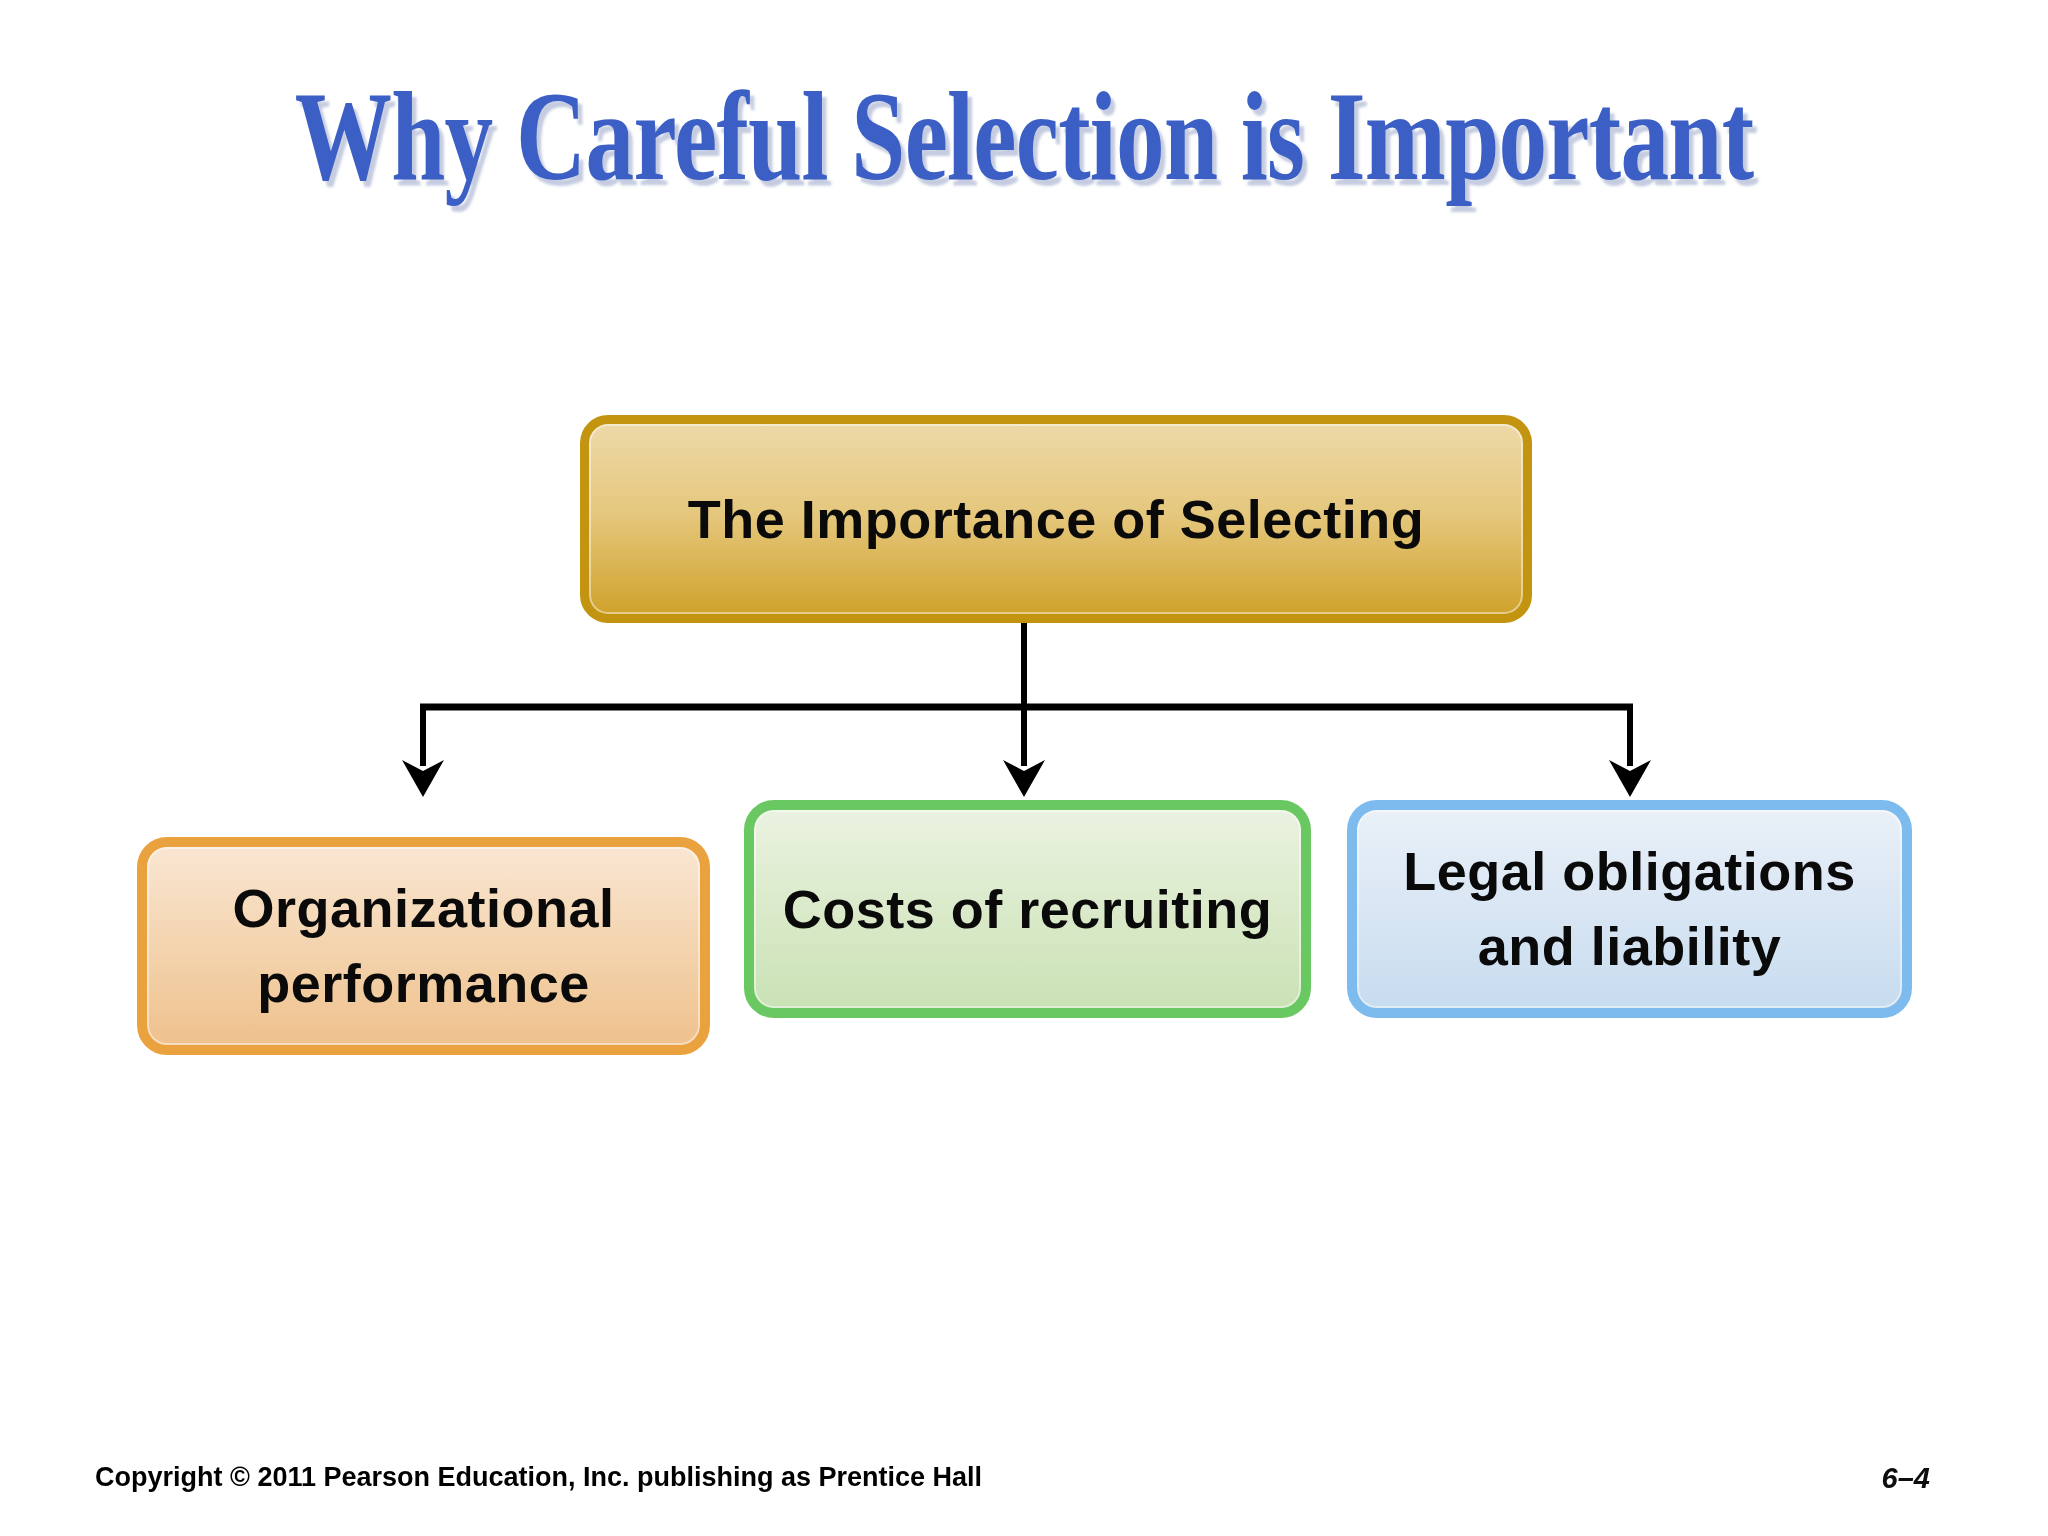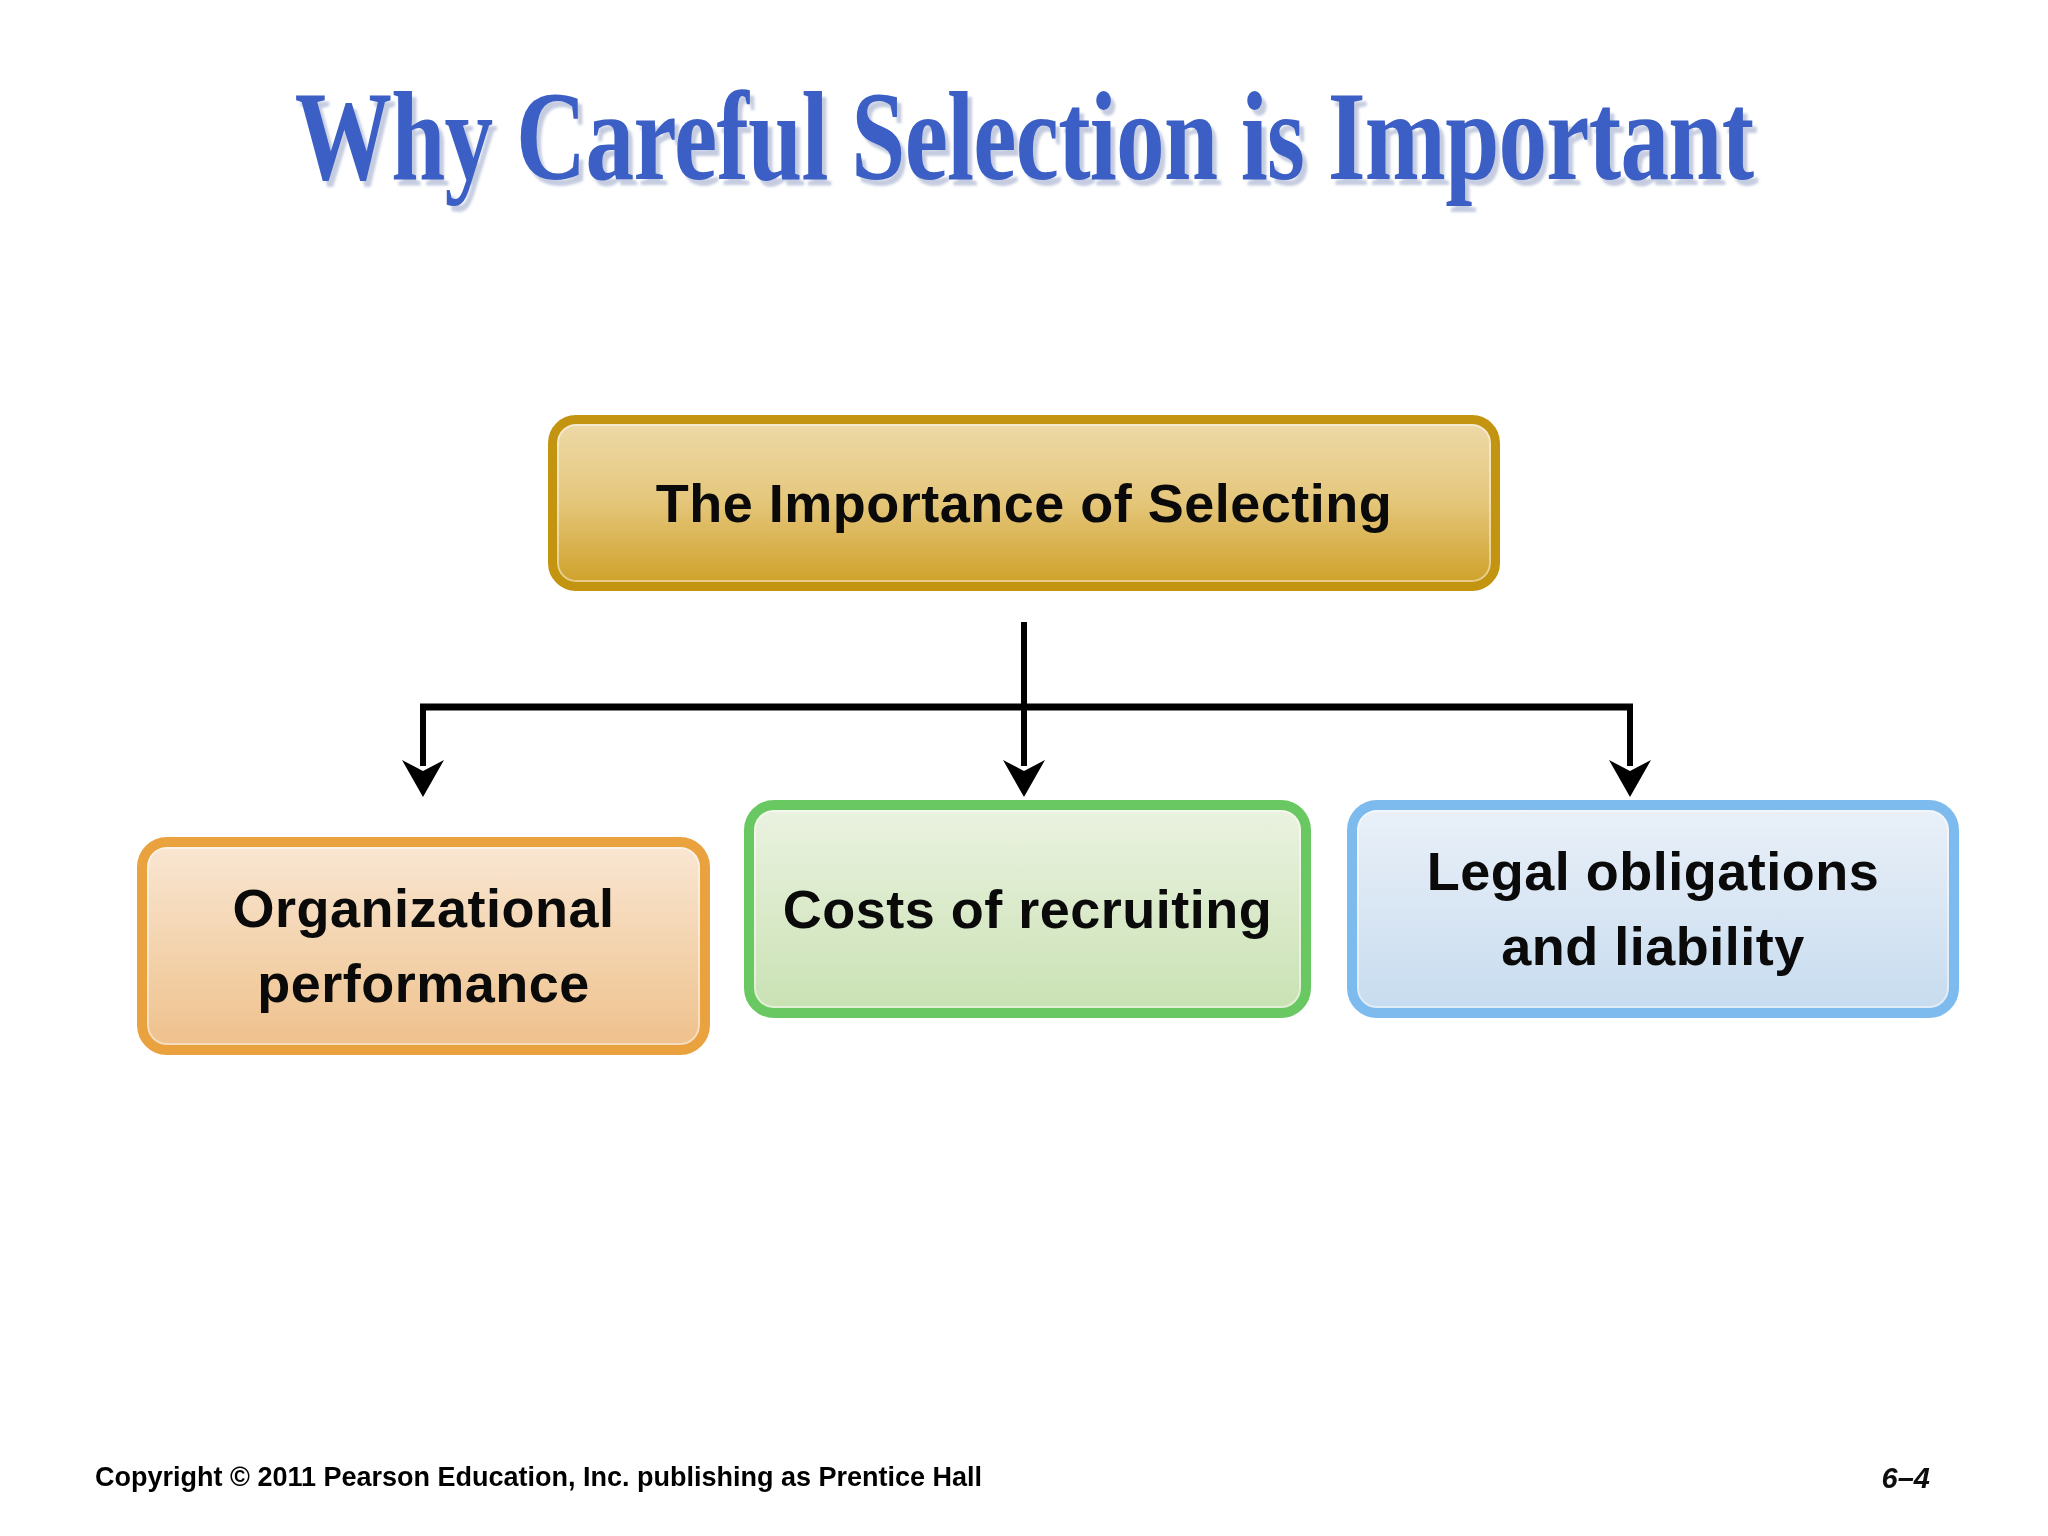--- a/index.html
+++ b/index.html
@@ -47,24 +47,24 @@
     font-weight: bold;
     color: #0a0a0a;
     font-size: 54px;
     line-height: 1.38;
     letter-spacing: 0.5px;
     box-shadow: inset 0 0 0 2px rgba(255,255,255,0.45);
   }
   .dbox span { display: block; }
 
   .root-box {
-    left: 548px;
+    left: 580px;
     top: 415px;
     width: 952px;
-    height: 176px;
+    height: 208px;
     border: 9px solid #c3940f;
     border-radius: 28px;
     background: linear-gradient(180deg, #edd9a8 0%, #e5c77c 48%, #cfa22b 100%);
     line-height: 1.5;
   }
   .child-box {
     top: 800px;
     height: 218px;
     border-radius: 30px;
   }
@@ -77,21 +77,21 @@
   }
   .child-green {
     left: 744px;
     width: 567px;
     border: 10px solid #69c862;
     background: linear-gradient(180deg, #eaf2e0 0%, #d9e9c8 55%, #c9e2b4 100%);
     justify-content: center;
   }
   .child-blue {
     left: 1347px;
-    width: 612px;
+    width: 565px;
     border: 10px solid #7dbaee;
     background: linear-gradient(180deg, #e9f0f8 0%, #d7e5f3 55%, #c7dcef 100%);
   }
 
   
   .connectors {
     position: absolute;
     left: 0;
     top: 0;
     width: 2048px;

